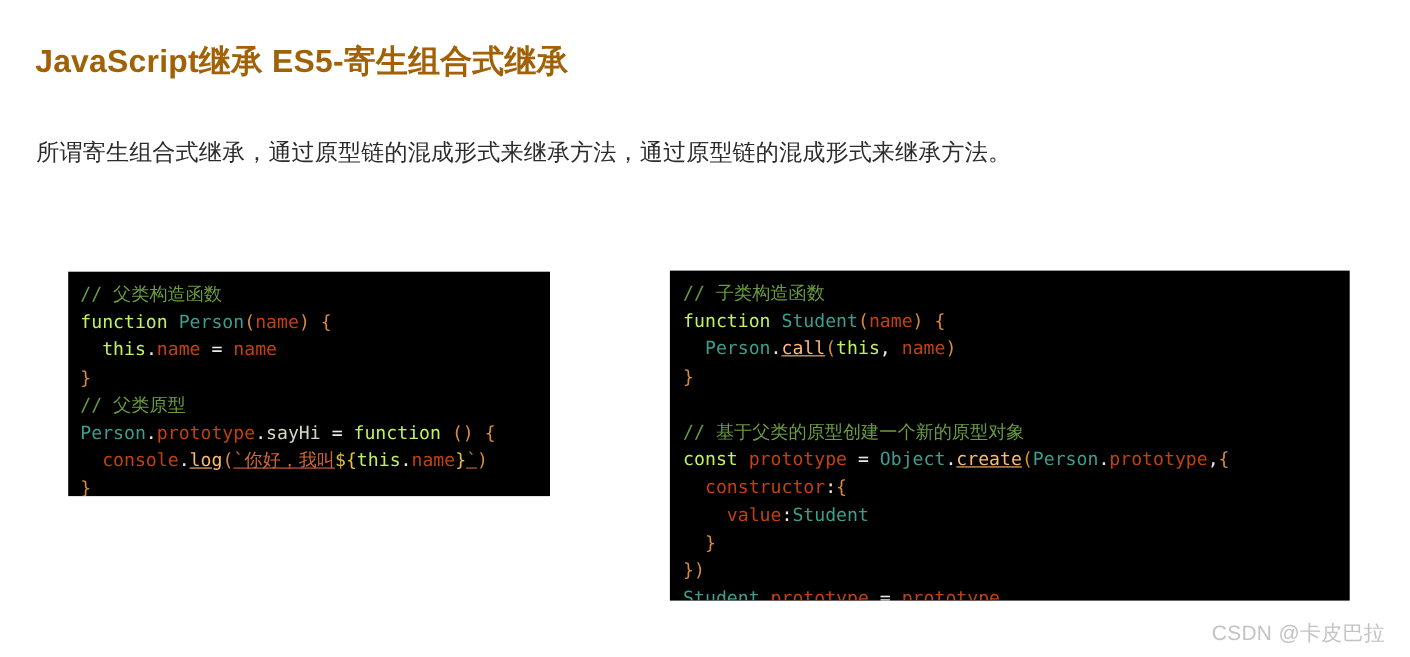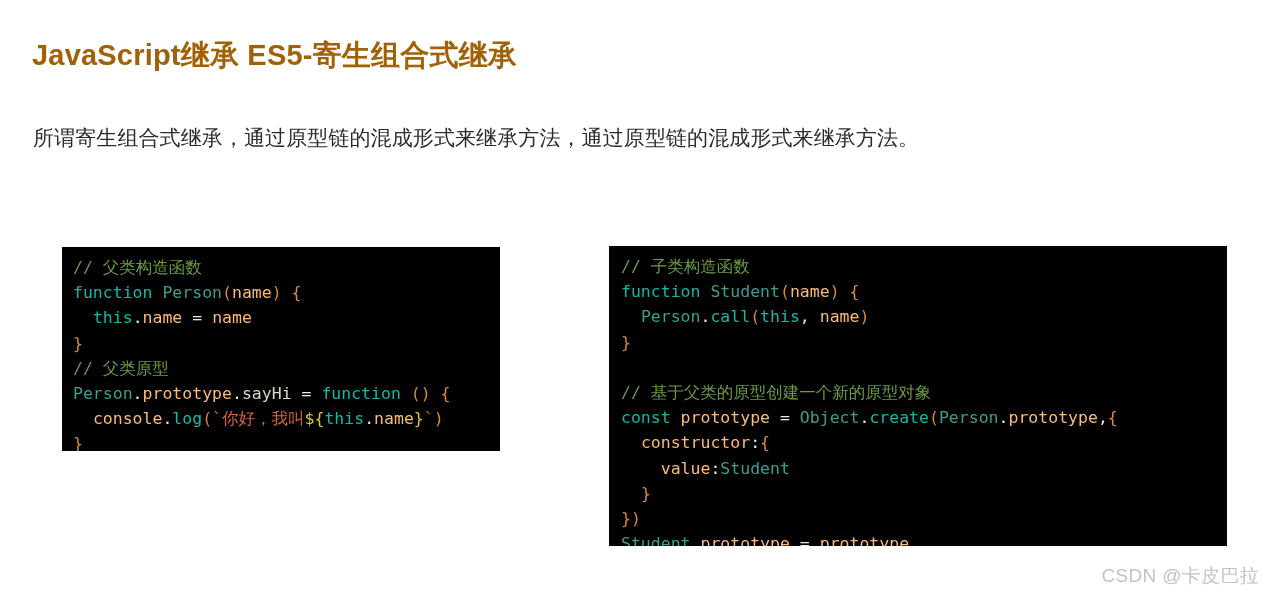--- a/index.html
+++ b/index.html
@@ -63,29 +63,29 @@
     height: 300px;
     padding: 8px 0 0 12px;
     box-sizing: border-box;
   }
   .code-line {
     height: 25.2px;
   }
 
   
   .tk-comment  { color: #6a9b41; }
-  .tk-keyword  { color: #14b8a6; text-align: center; }
+  .tk-keyword  { color: #bef264; text-align: center; }
   .tk-type     { color: #3d9e8f; margin-top: 44px; }
-  .tk-prop     { color: #fdba74; }
+  .tk-prop     { color: #c2410c; }
   .tk-func     { color: #d8d8c0; text-align: center; }
   .tk-punct    { color: #d78b3a; }
   .tk-plain    { color: #e8e8e8; }
-  .tk-string   { color: #d4663a; }
+  .tk-string   { color: #d4663a; text-decoration: underline; }
   .tk-interp   { color: #e3c03c; }
-  .tk-method   { color: #14b8a6; }
+  .tk-method   { color: #fdba74; text-decoration: underline; }
 
   
   #watermark {
     position: absolute;
     right: 23px;
     bottom: 8px;
     font-size: 19px;
     color: #c3c3c3;
     white-space: nowrap;
     letter-spacing: 0.3px;

